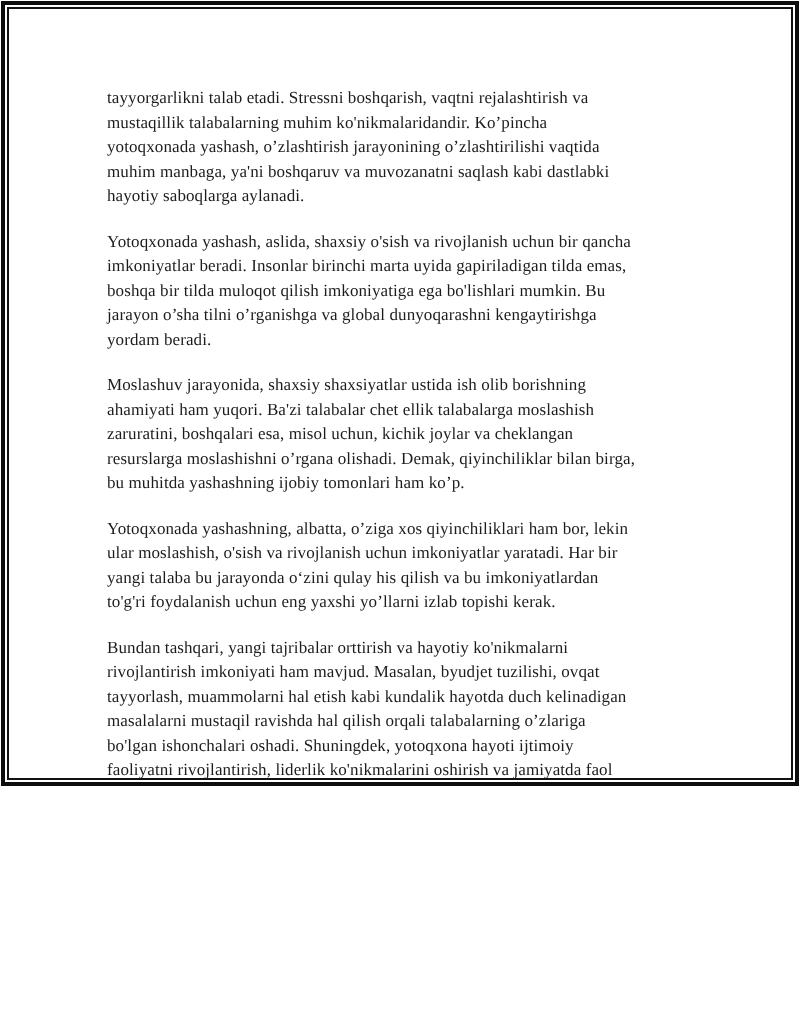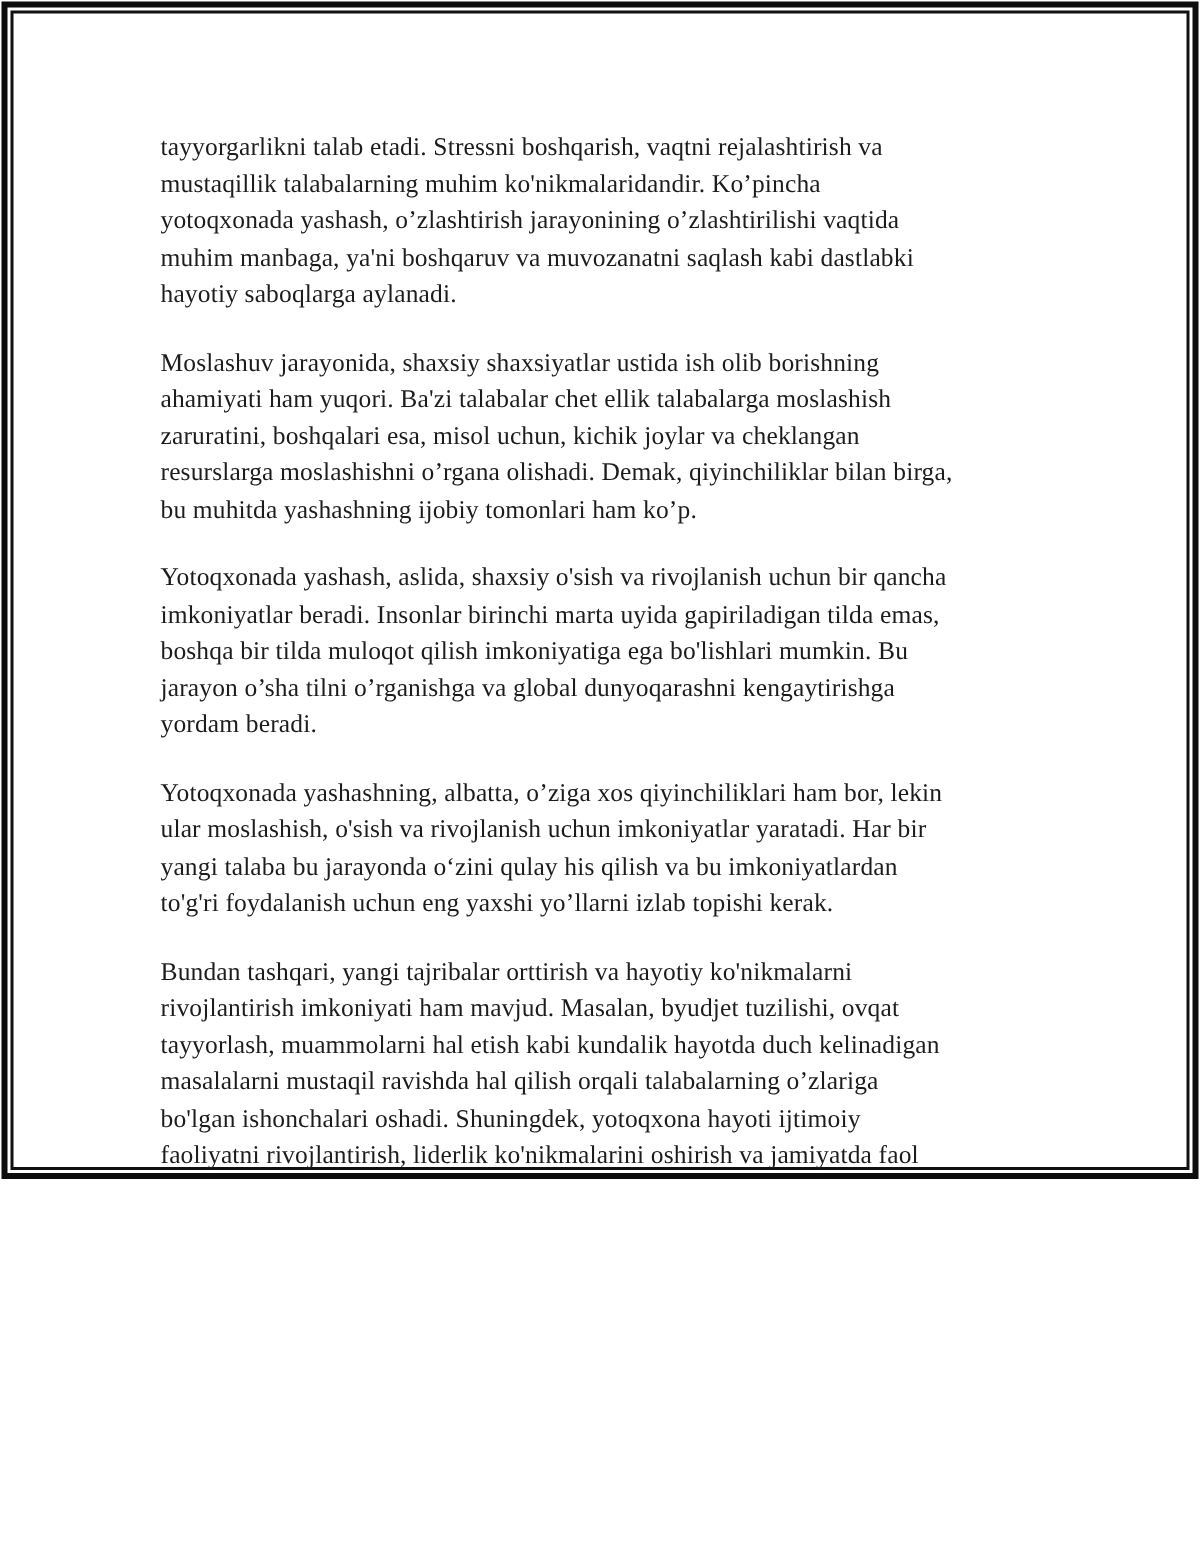--- a/index.html
+++ b/index.html
@@ -50,30 +50,30 @@
 <div class="page">
   <div class="outer-frame">
     <div class="inner-frame"></div>
   </div>
   <div class="content">
     <p class="paragraph">tayyorgarlikni talab etadi. Stressni boshqarish, vaqtni rejalashtirish va
 mustaqillik talabalarning muhim ko'nikmalaridandir. Ko’pincha
 yotoqxonada yashash, o’zlashtirish jarayonining o’zlashtirilishi vaqtida
 muhim manbaga, ya'ni boshqaruv va muvozanatni saqlash kabi dastlabki
 hayotiy saboqlarga aylanadi.</p>
+    <p class="paragraph">Yotoqxonada yashash, aslida, shaxsiy o'sish va rivojlanish uchun bir qancha
+imkoniyatlar beradi. Insonlar birinchi marta uyida gapiriladigan tilda emas,
+boshqa bir tilda muloqot qilish imkoniyatiga ega bo'lishlari mumkin. Bu
+jarayon o’sha tilni o’rganishga va global dunyoqarashni kengaytirishga
+yordam beradi.</p>
     <p class="paragraph">Moslashuv jarayonida, shaxsiy shaxsiyatlar ustida ish olib borishning
 ahamiyati ham yuqori. Ba'zi talabalar chet ellik talabalarga moslashish
 zaruratini, boshqalari esa, misol uchun, kichik joylar va cheklangan
 resurslarga moslashishni o’rgana olishadi. Demak, qiyinchiliklar bilan birga,
 bu muhitda yashashning ijobiy tomonlari ham ko’p.</p>
-    <p class="paragraph">Yotoqxonada yashash, aslida, shaxsiy o'sish va rivojlanish uchun bir qancha
-imkoniyatlar beradi. Insonlar birinchi marta uyida gapiriladigan tilda emas,
-boshqa bir tilda muloqot qilish imkoniyatiga ega bo'lishlari mumkin. Bu
-jarayon o’sha tilni o’rganishga va global dunyoqarashni kengaytirishga
-yordam beradi.</p>
     <p class="paragraph">Yotoqxonada yashashning, albatta, o’ziga xos qiyinchiliklari ham bor, lekin
 ular moslashish, o'sish va rivojlanish uchun imkoniyatlar yaratadi. Har bir
 yangi talaba bu jarayonda oʻzini qulay his qilish va bu imkoniyatlardan
 to'g'ri foydalanish uchun eng yaxshi yo’llarni izlab topishi kerak.</p>
     <p class="paragraph">Bundan tashqari, yangi tajribalar orttirish va hayotiy ko'nikmalarni
 rivojlantirish imkoniyati ham mavjud. Masalan, byudjet tuzilishi, ovqat
 tayyorlash, muammolarni hal etish kabi kundalik hayotda duch kelinadigan
 masalalarni mustaqil ravishda hal qilish orqali talabalarning o’zlariga
 bo'lgan ishonchalari oshadi. Shuningdek, yotoqxona hayoti ijtimoiy
 faoliyatni rivojlantirish, liderlik ko'nikmalarini oshirish va jamiyatda faol

